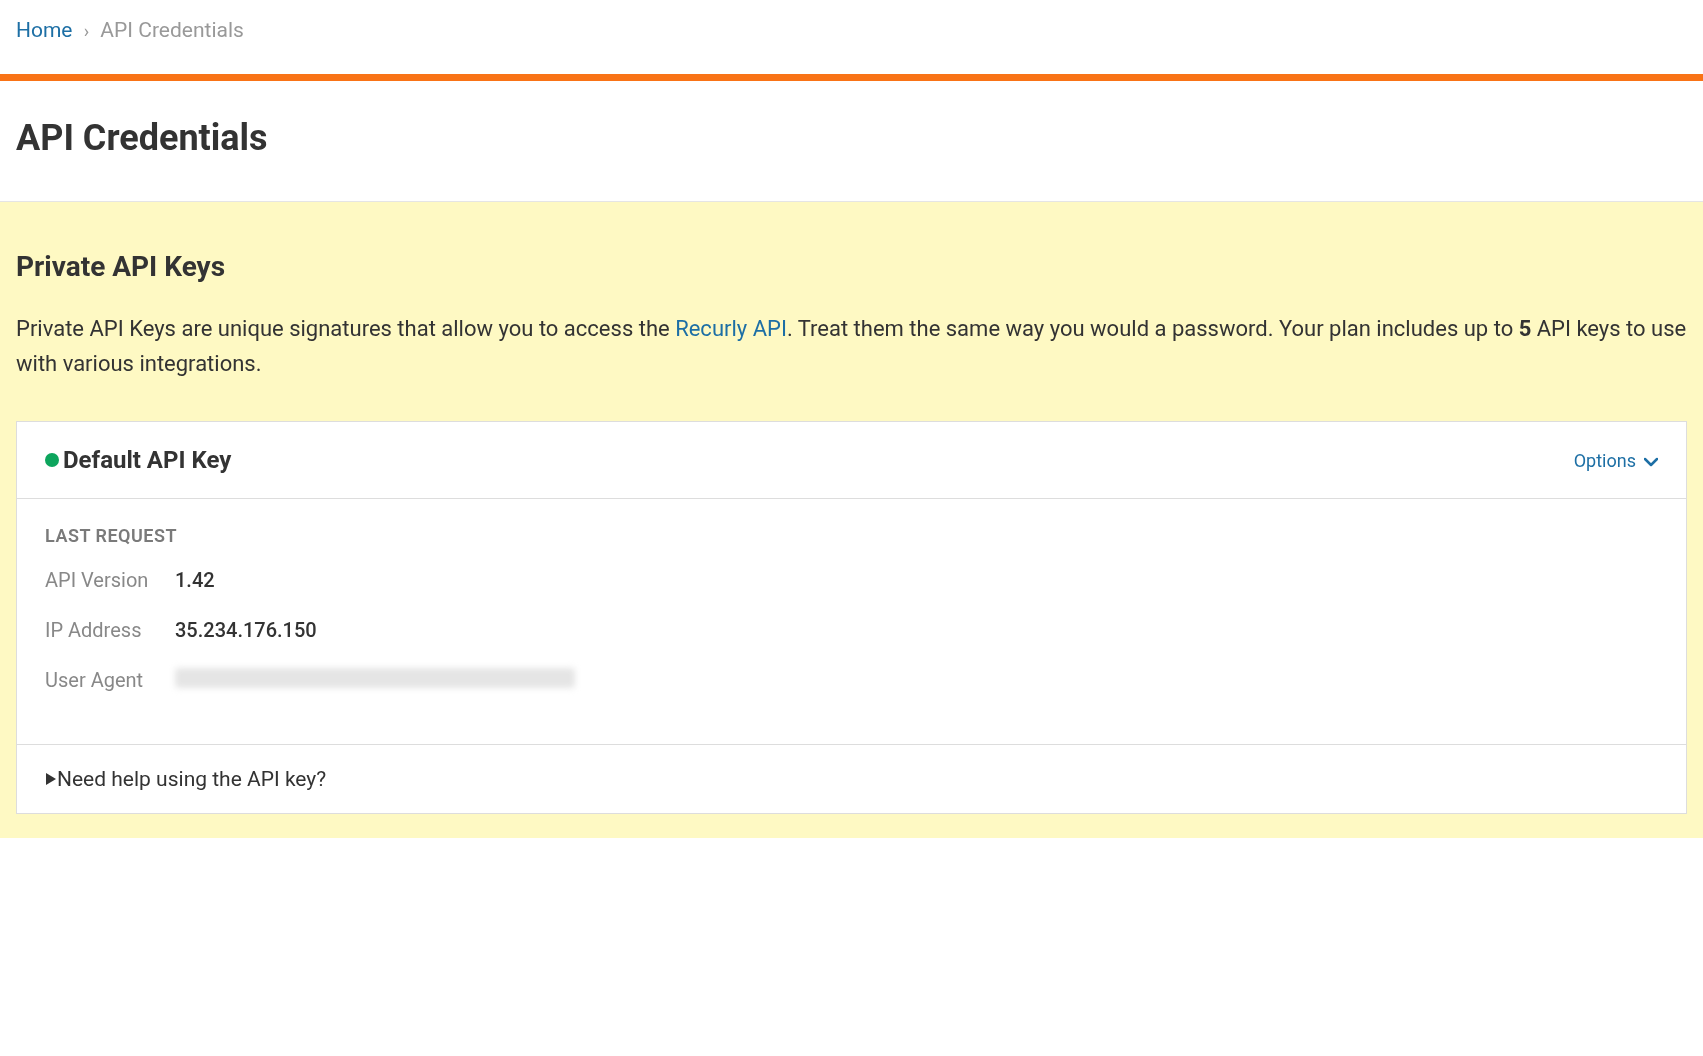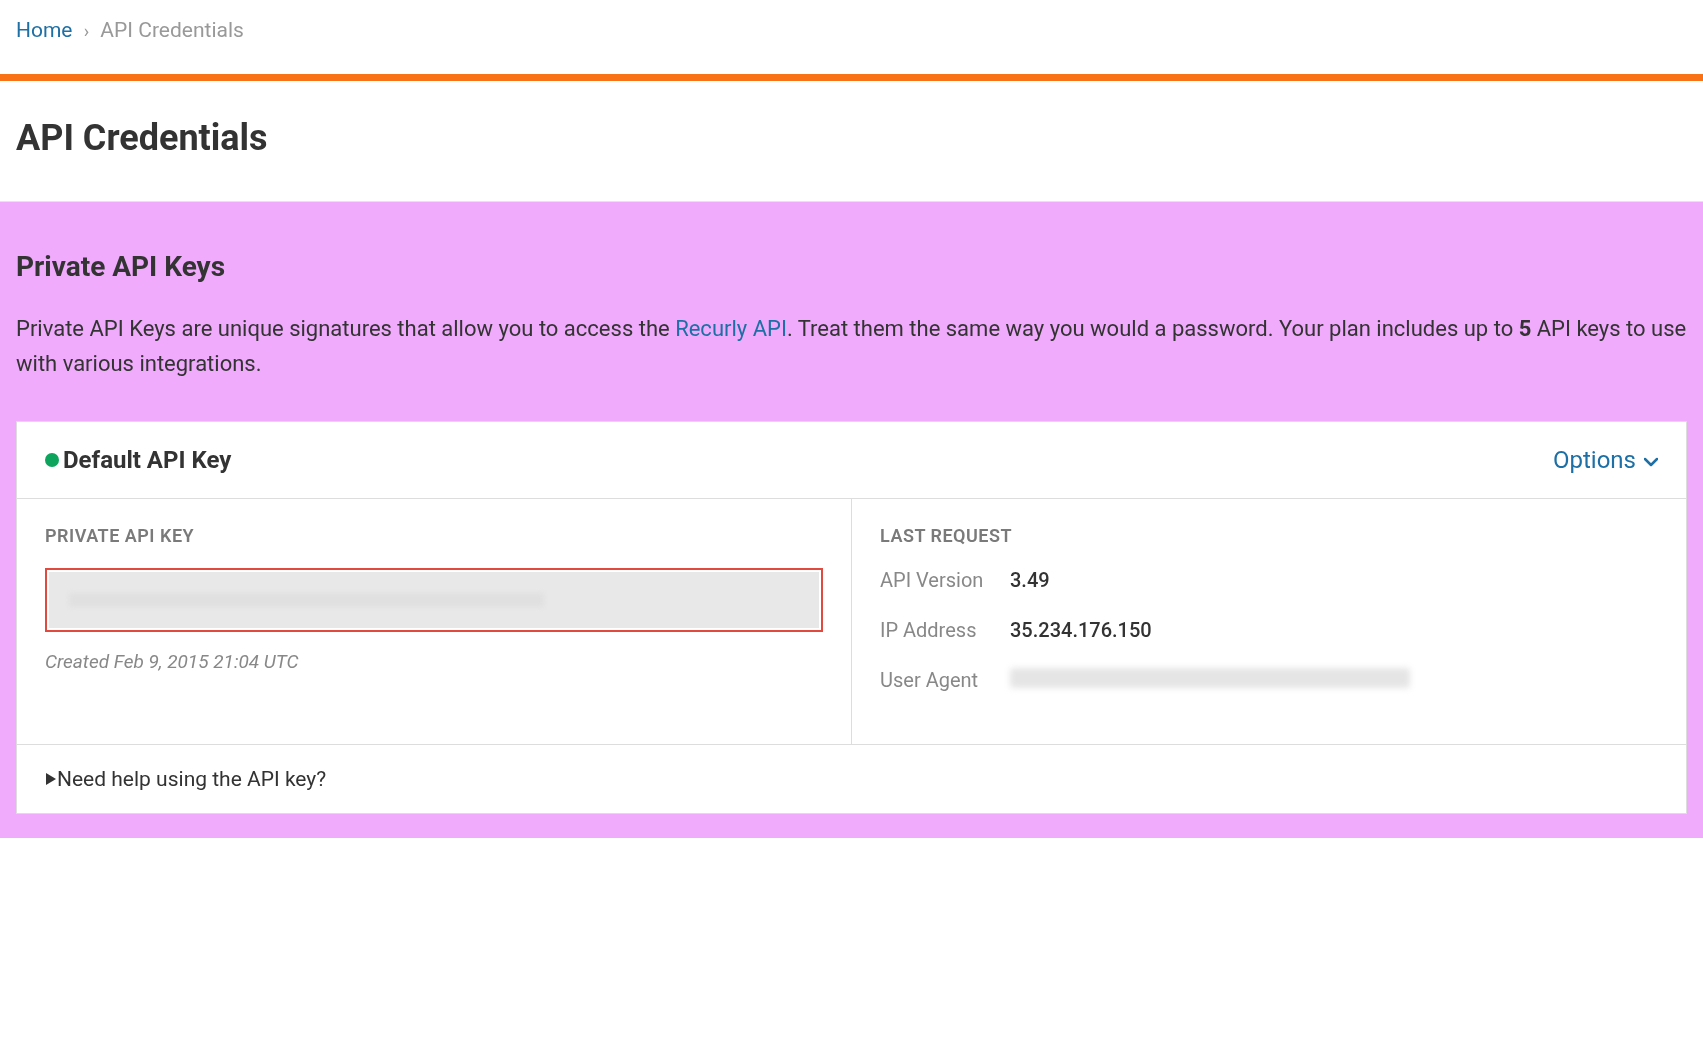--- a/index.html
+++ b/index.html
@@ -35,21 +35,21 @@
       padding: 36px 16px 42px 16px;
       background: #ffffff;
       border-bottom: 1px solid #e5e5e5;
     }
     .page-title h1 {
       font-size: 36px;
       font-weight: 700;
       color: #333333;
     }
     .content {
-      background: #f0abfc;
+      background: #fef9c3;
       padding: 48px 16px 24px 16px;
     }
     .section-heading {
       font-size: 28px;
       font-weight: 700;
       color: #333333;
       margin-bottom: 28px;
     }
     .description {
       font-size: 22px;
@@ -87,21 +87,21 @@
       border-radius: 50%;
       display: inline-block;
     }
     .card-title {
       font-size: 24px;
       font-weight: 700;
       color: #333333;
     }
     .options-link {
       color: #1d6fa5;
-      font-size: 24px;
+      font-size: 18px;
       text-decoration: none;
       display: inline-flex;
       align-items: flex-start;
       gap: 8px;
       cursor: pointer;
     }
     .chevron-down-icon {
       display: inline-block;
     }
     .chevron-down-icon svg {
@@ -217,37 +217,28 @@
         <span>Options</span>
         <span class="chevron-down-icon">
           <svg viewBox="0 0 14 10">
               <path d="M1 2 L7 8 L13 2" stroke="#1d6fa5" stroke-width="2.5" fill="none" stroke-linecap="round" stroke-linejoin="round"></path>
             </svg>
         </span>
       </a>
     </div>
 
     <div class="card-body">
-      <div class="col-left">
-        <div class="col-label">PRIVATE API KEY</div>
-        <div class="key-box-outer">
-          <div class="key-box">
-            <div class="key-blur"></div>
-          </div>
-        </div>
-        <div class="created-text">Created Feb 9, 2015 21:04 UTC</div>
-      </div>
 
       <div class="col-right">
         <div class="col-label">LAST REQUEST</div>
 
 
         <div class="detail-row">
           <div class="detail-label">API Version</div>
-          <div class="detail-value">3.49</div>
+          <div class="detail-value">1.42</div>
         </div>
 
         <div class="detail-row">
           <div class="detail-label">IP Address</div>
           <div class="detail-value">35.234.176.150</div>
         </div>
 
         <div class="detail-row">
           <div class="detail-label">User Agent</div>
           <div class="user-agent-blur"></div>

